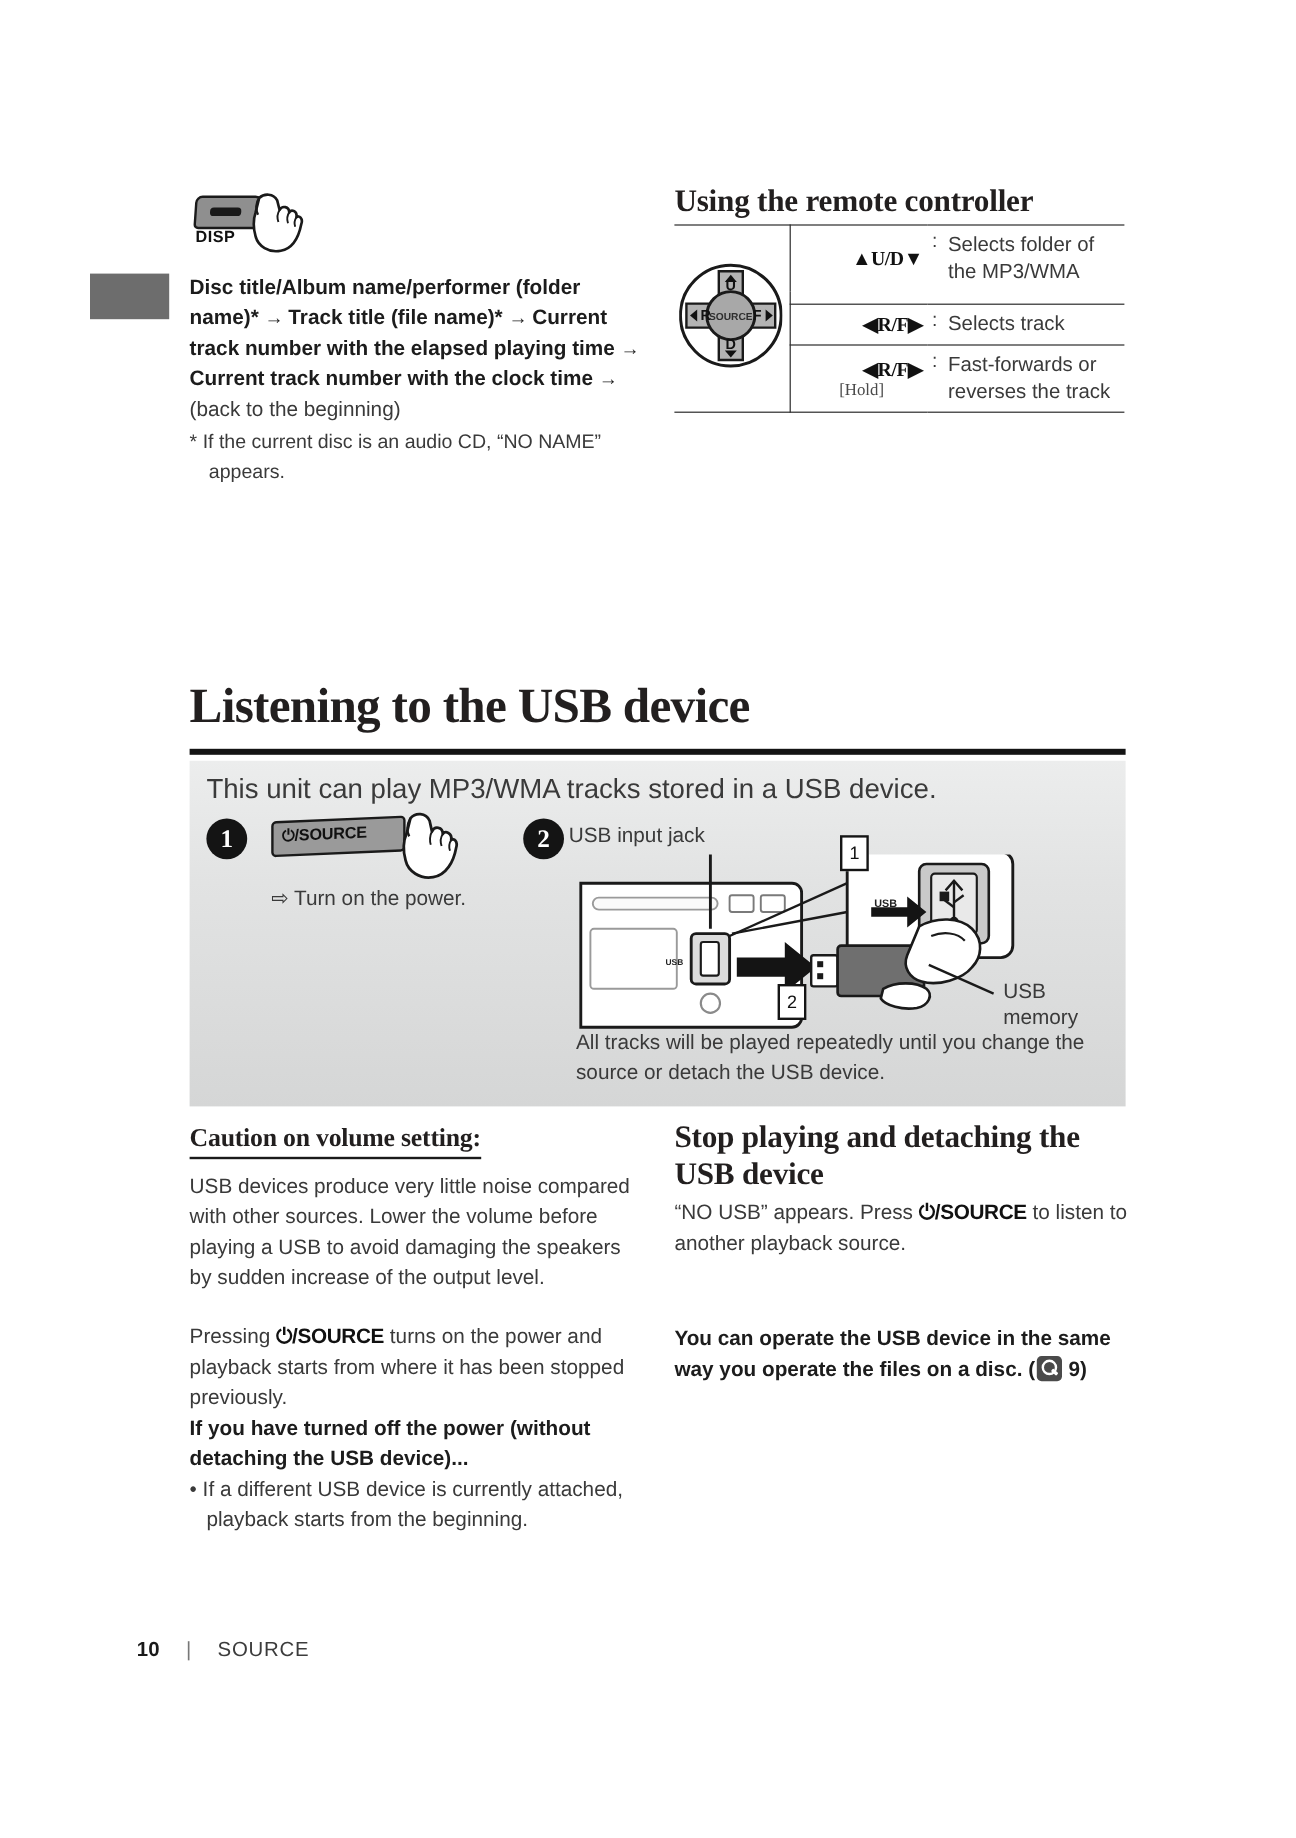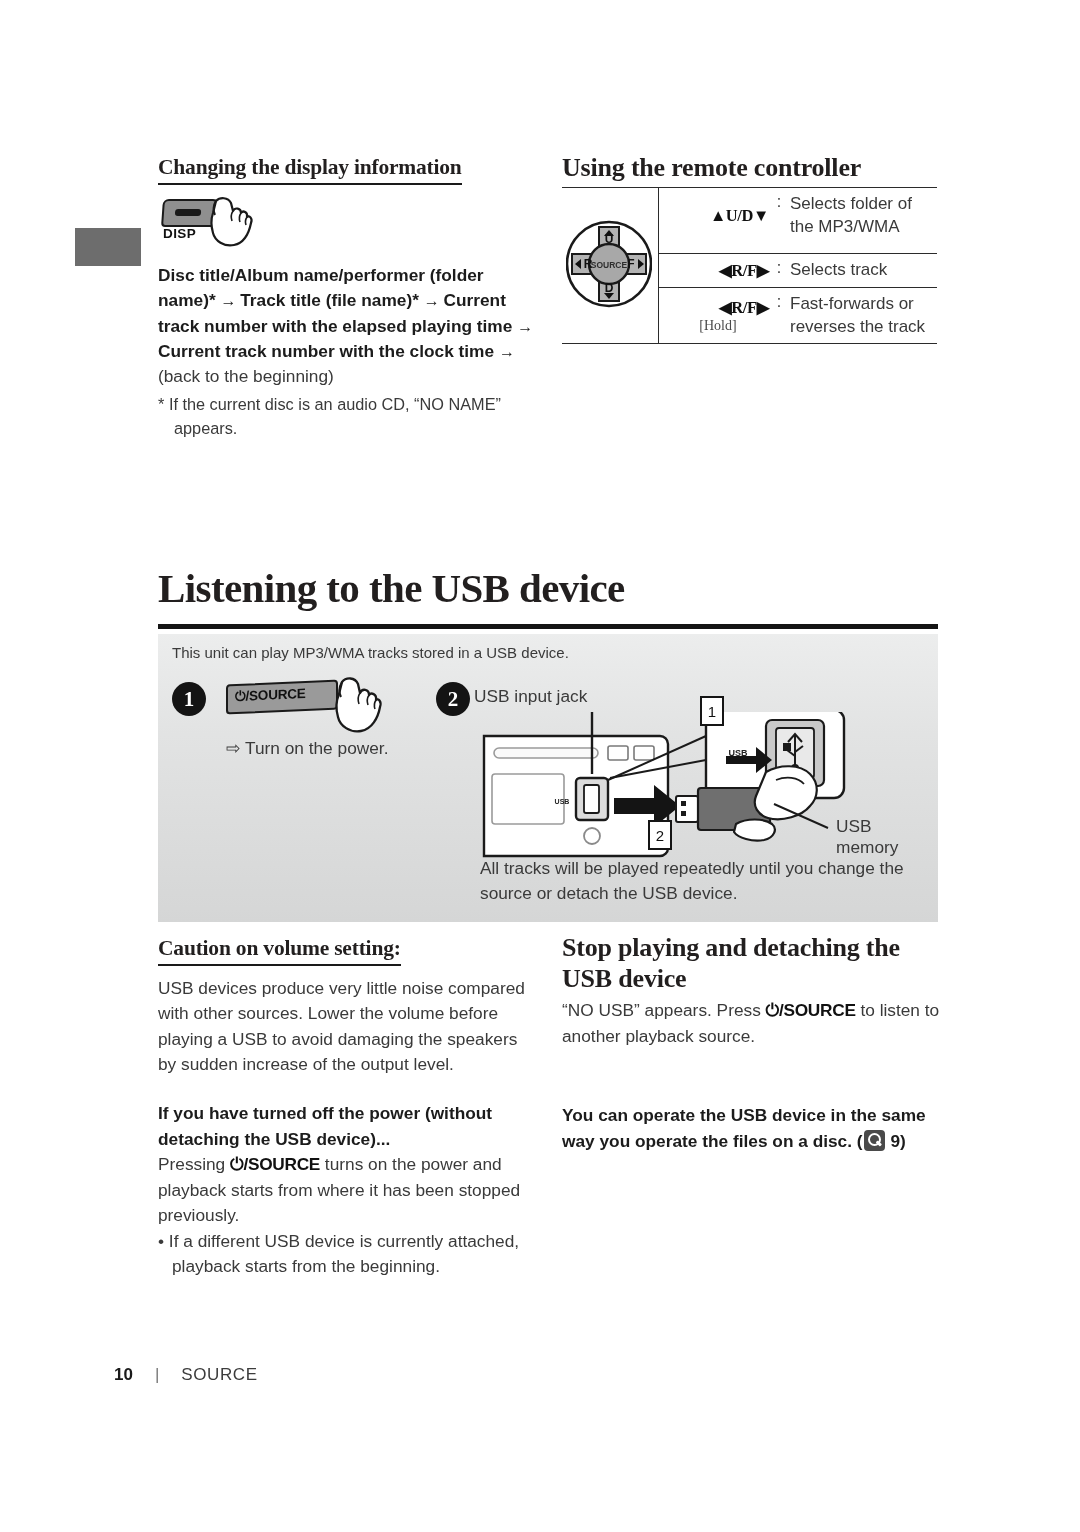--- a/index.html
+++ b/index.html
@@ -216,21 +216,21 @@
     position: absolute;
     left: 158px;
     top: 634px;
     width: 780px;
     height: 288px;
     background: linear-gradient(180deg,#eceded 0%,#e2e3e3 35%,#d5d6d6 100%);
   }
   .illus-intro {
     position: absolute;
     left: 14px; top: 10px;
-    font-size: 15px;
+    font-size: 23px;
     color: #3a3a3a;
   }
   .step-badge {
     position: absolute;
     width: 34px; height: 34px;
     border-radius: 50%;
     background: #141414;
     color: #fff;
     font-size: 21px;
     font-weight: bold;
@@ -354,21 +354,20 @@
 </style>
 </head>
 <body>
 
 <div class="page">
 
   <div class="thumb-tab"></div>
 
   <div class="col-left">
 
-    <h2 class="sub-heading">Changing the display information</h2>
 
     
     <div class="disp-icon">
       <div class="disp-key"></div>
       <div class="disp-label">DISP</div>
       <svg class="hand-svg" width="58" height="54" viewBox="0 0 58 54">
         <path d="M14 6 C18 2, 26 2, 29 8 L31 16 C33 12, 39 13, 39 18
                  C41 15, 46 17, 45 22 C47 20, 51 23, 49 28
                  C47 38, 42 48, 32 50 C22 52, 13 46, 11 38
                  C9 31, 9 24, 11 18 Z" fill="#ffffff" stroke="#1a1a1a" stroke-width="2.2" stroke-linejoin="round"></path>
@@ -541,24 +540,24 @@
 
     <div class="illus-foot">All tracks will be played repeatedly until you change the source or detach the USB device.</div>
   </div>
 
   <div class="bot-left">
     <h2 class="sub-heading">Caution on volume setting:</h2>
     <p class="body-text" style="margin-top:4px">USB devices produce very little noise compared with other sources. Lower the volume before playing a USB to avoid damaging the speakers by sudden increase of the output level.</p>
 
     <div class="gap-m"></div>
 
-    <p class="body-text bold">If you have turned off the power (without detaching the USB device)...</p>
     <p class="body-text">
       <span>Pressing </span><span class="src-bold">⏻/SOURCE</span><span> turns on the power and playback starts from where it has been stopped previously.</span>
     </p>
+    <p class="body-text bold">If you have turned off the power (without detaching the USB device)...</p>
     <p class="body-text hang-bullet">• If a different USB device is currently attached, playback starts from the beginning.</p>
   </div>
 
   <div class="bot-right">
     <h1 class="main-heading">Stop playing and detaching the USB device</h1>
     <p class="body-text">
       <span>“NO USB” appears. Press </span><span class="src-bold">⏻/SOURCE</span><span> to listen to another playback source.</span>
     </p>
 
     <div style="height:54px"></div>

